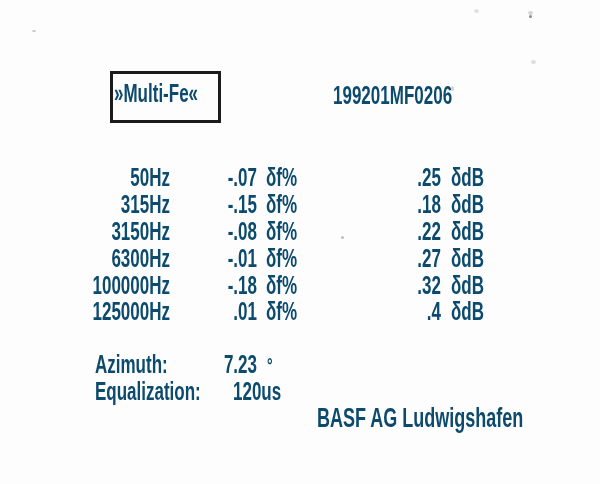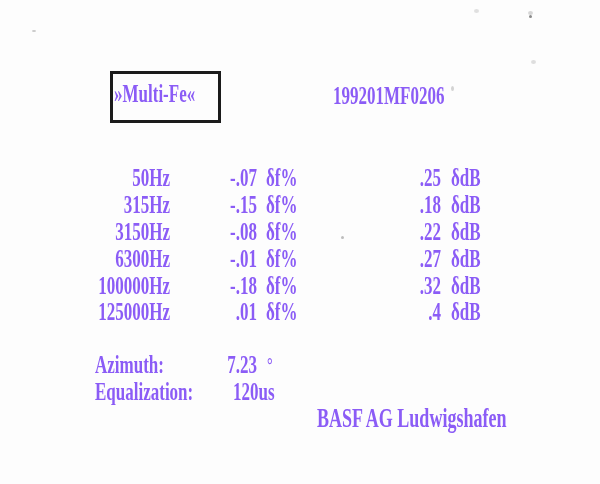--- a/index.html
+++ b/index.html
@@ -3,23 +3,23 @@
 <meta charset="utf-8">
 <style>
   html, body { margin: 0; padding: 0; background: #ffffff; }
 
   .page {
     position: relative;
     width: 600px;
     height: 484px;
     background: #fdfdfd;
     overflow: hidden;
-    font-family: Liberation Serif, serif;
+    font-family: Liberation Sans, sans-serif;
     font-weight: 700;
-    color: #8b5cf6;
+    color: #0c4a6e;
   }
 
   
   .line {
     position: absolute;
     font-size: 17px;
     line-height: 17px;
     white-space: pre;
     transform: scaleY(1.5);
     transform-origin: top left;

